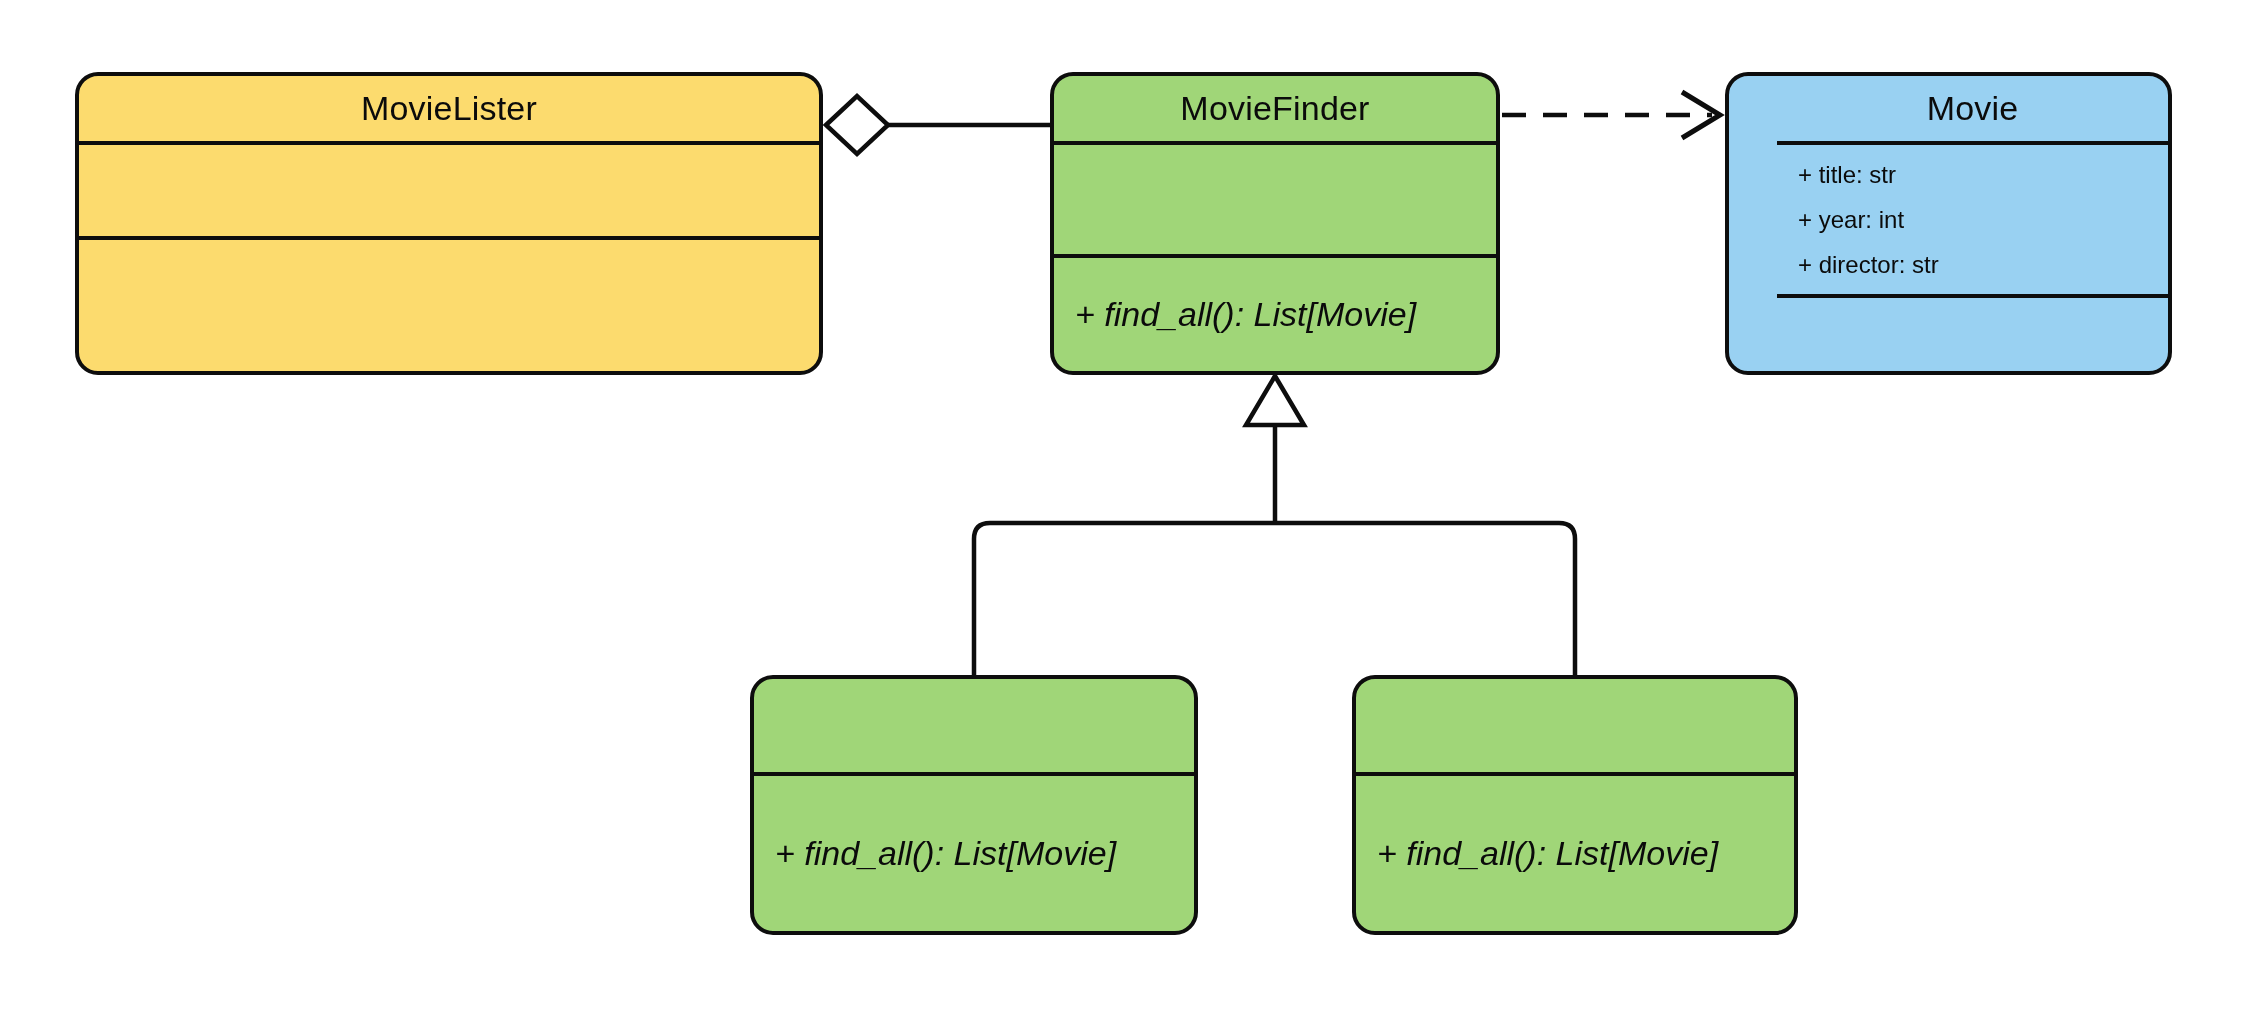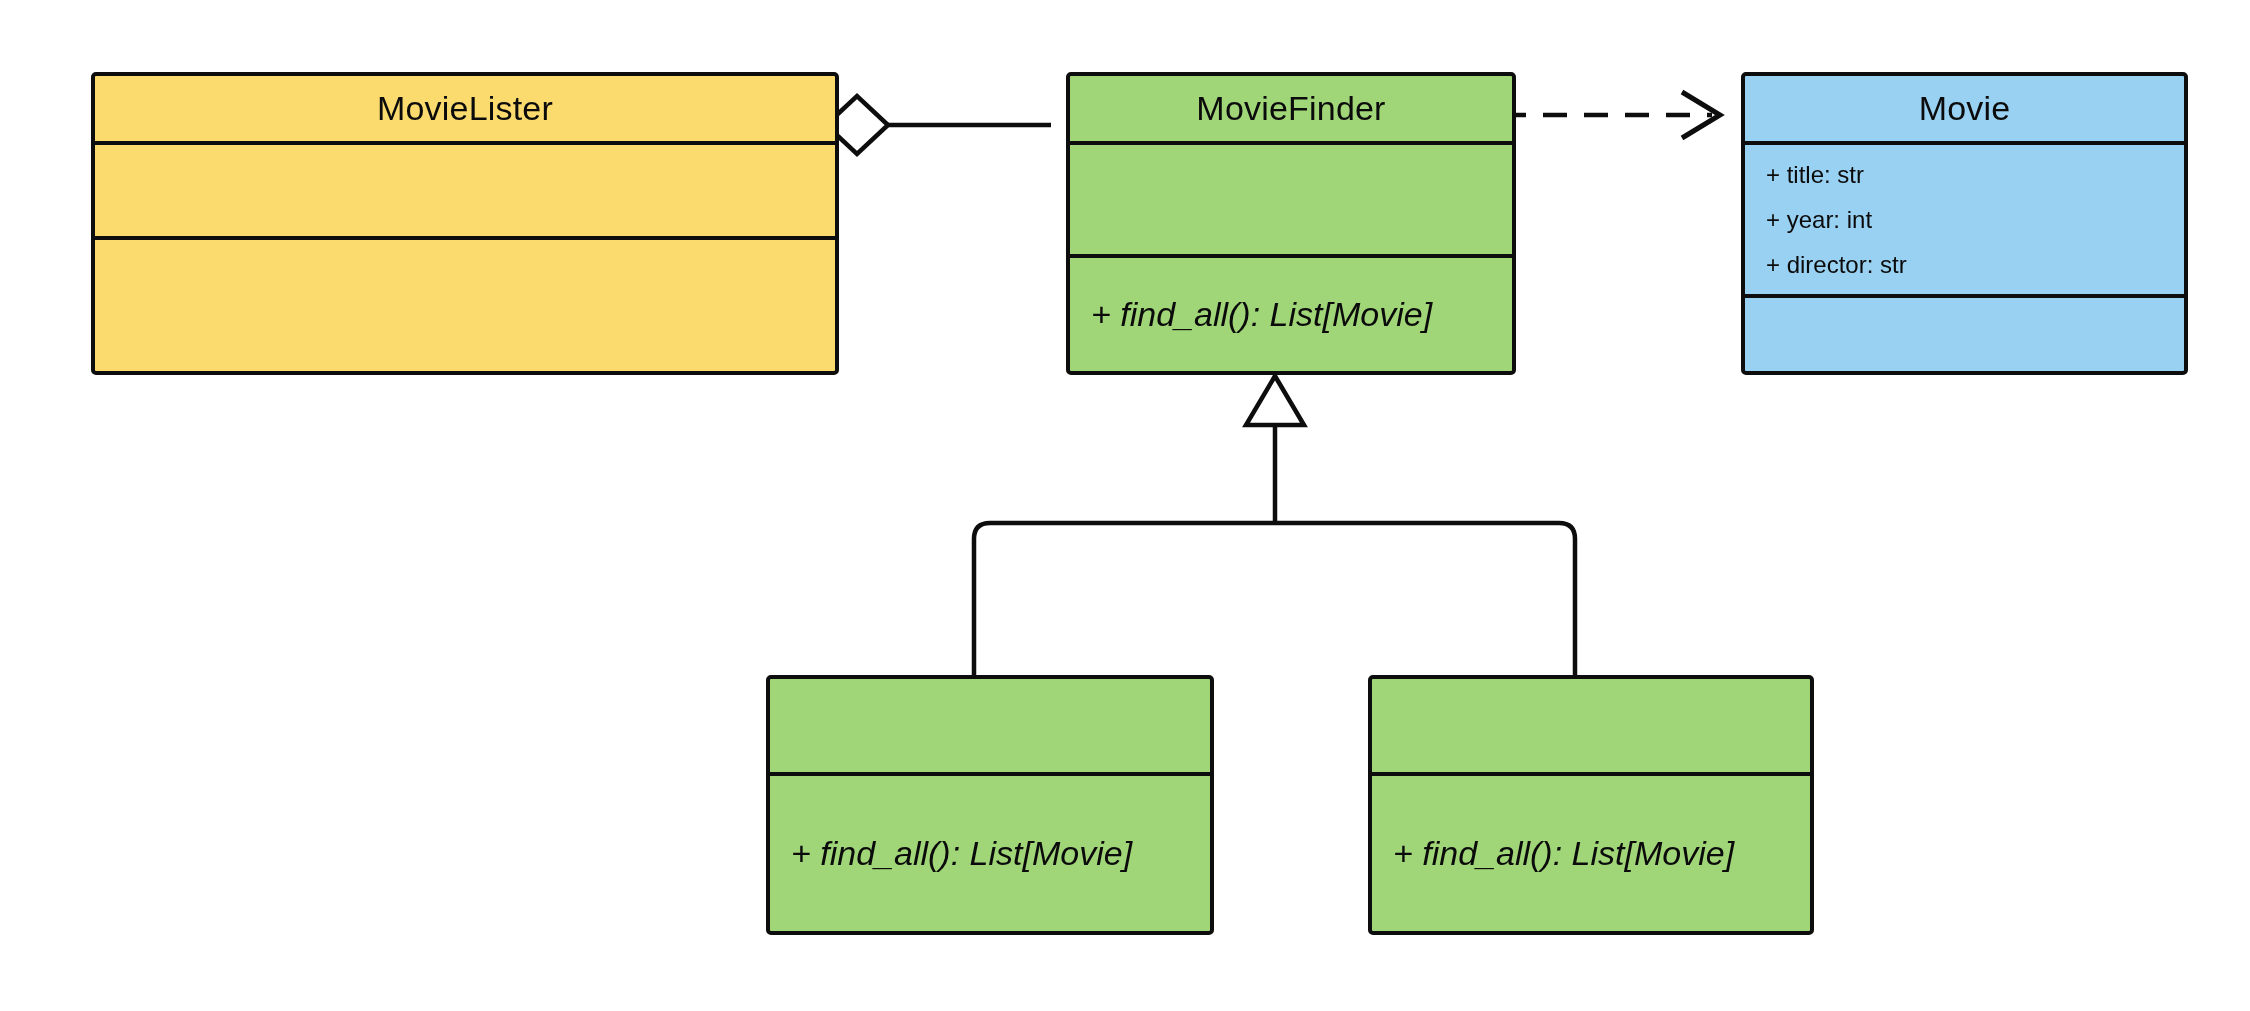--- a/index.html
+++ b/index.html
@@ -13,25 +13,24 @@
   .canvas { position: absolute; inset: 0; }
   svg.connectors {
     position: absolute; left: 0; top: 0;
     width: 2250px; height: 1011px;
     display: block;
   }
   .uml-class {
     position: absolute;
     box-sizing: border-box;
     border: 4px solid #0d0d0d;
-    border-radius: 5px;
+    border-radius: 23px;
     display: flex;
     flex-direction: column;
     overflow: hidden;
-    margin-left: 16px;
   }
   .fill-yellow { background: #fcdb6e; }
   .fill-green  { background: #a0d678; }
   .fill-blue   { background: #99d1f2; }
   .sec { box-sizing: border-box; flex: 0 0 auto; }
   .sec-title {
     border-bottom: 4px solid #0d0d0d;
     display: flex; align-items: center; justify-content: center;
     font-size: 34px;
     letter-spacing: 0.2px;
@@ -90,21 +89,21 @@
   </div>
 
   <div class="uml-class fill-green" style="left:1050px; top:72px; width:450px; height:303px;text-align:center;">
     <div class="sec sec-title" style="height:69px;">MovieFinder</div>
     <div class="sec sec-attrs" style="height:113px;"></div>
     <div class="sec sec-methods">
       <div class="method-line">+ find_all(): List[Movie]</div>
     </div>
   </div>
 
-  <div class="uml-class fill-blue" style="left:1725px; top:72px; width:447px; height:303px;">
+  <div class="uml-class fill-blue" style="left:1725px; top:72px; width:447px; height:303px;padding-left:48px;">
     <div class="sec sec-title" style="height:69px;">Movie</div>
     <div class="sec sec-attrs" style="height:153px;">
       <div class="attr-line">+ title: str</div>
       <div class="attr-line">+ year: int</div>
       <div class="attr-line">+ director: str</div>
     </div>
     <div class="sec sec-methods"></div>
   </div>
 
   <div class="uml-class fill-green" style="left:750px; top:675px; width:448px; height:260px;">

